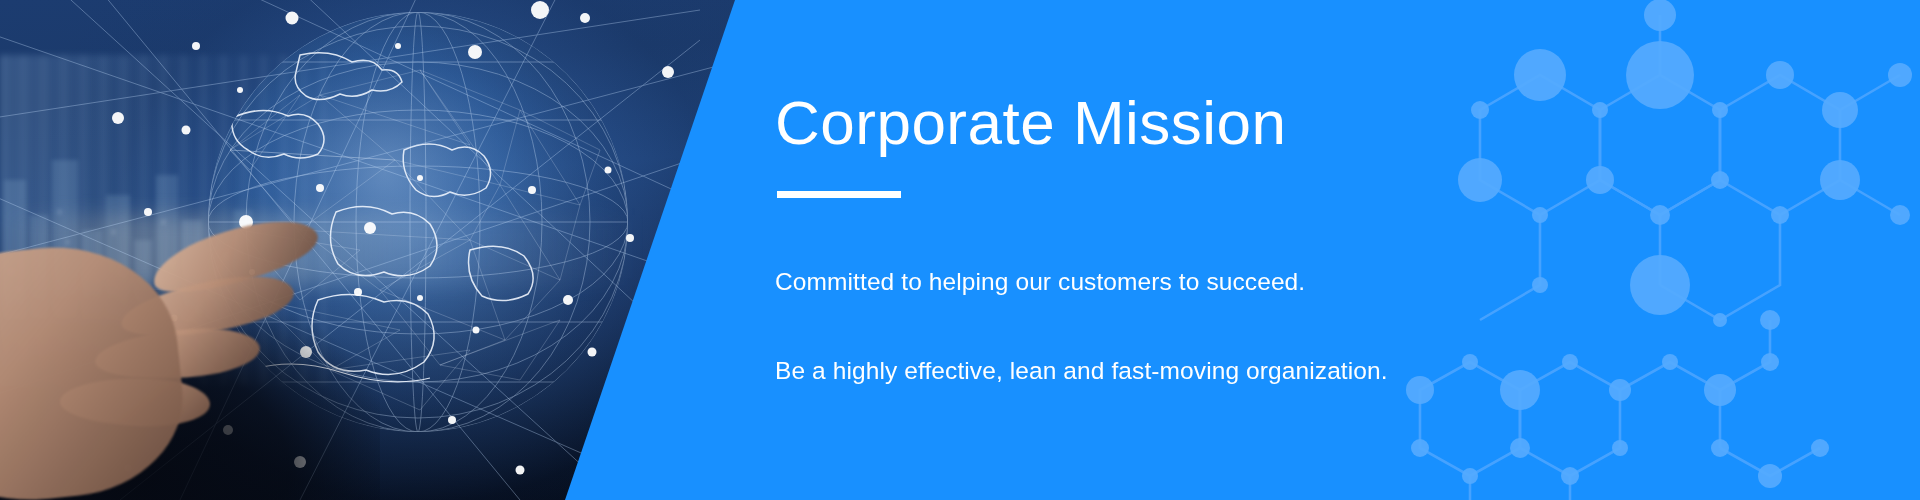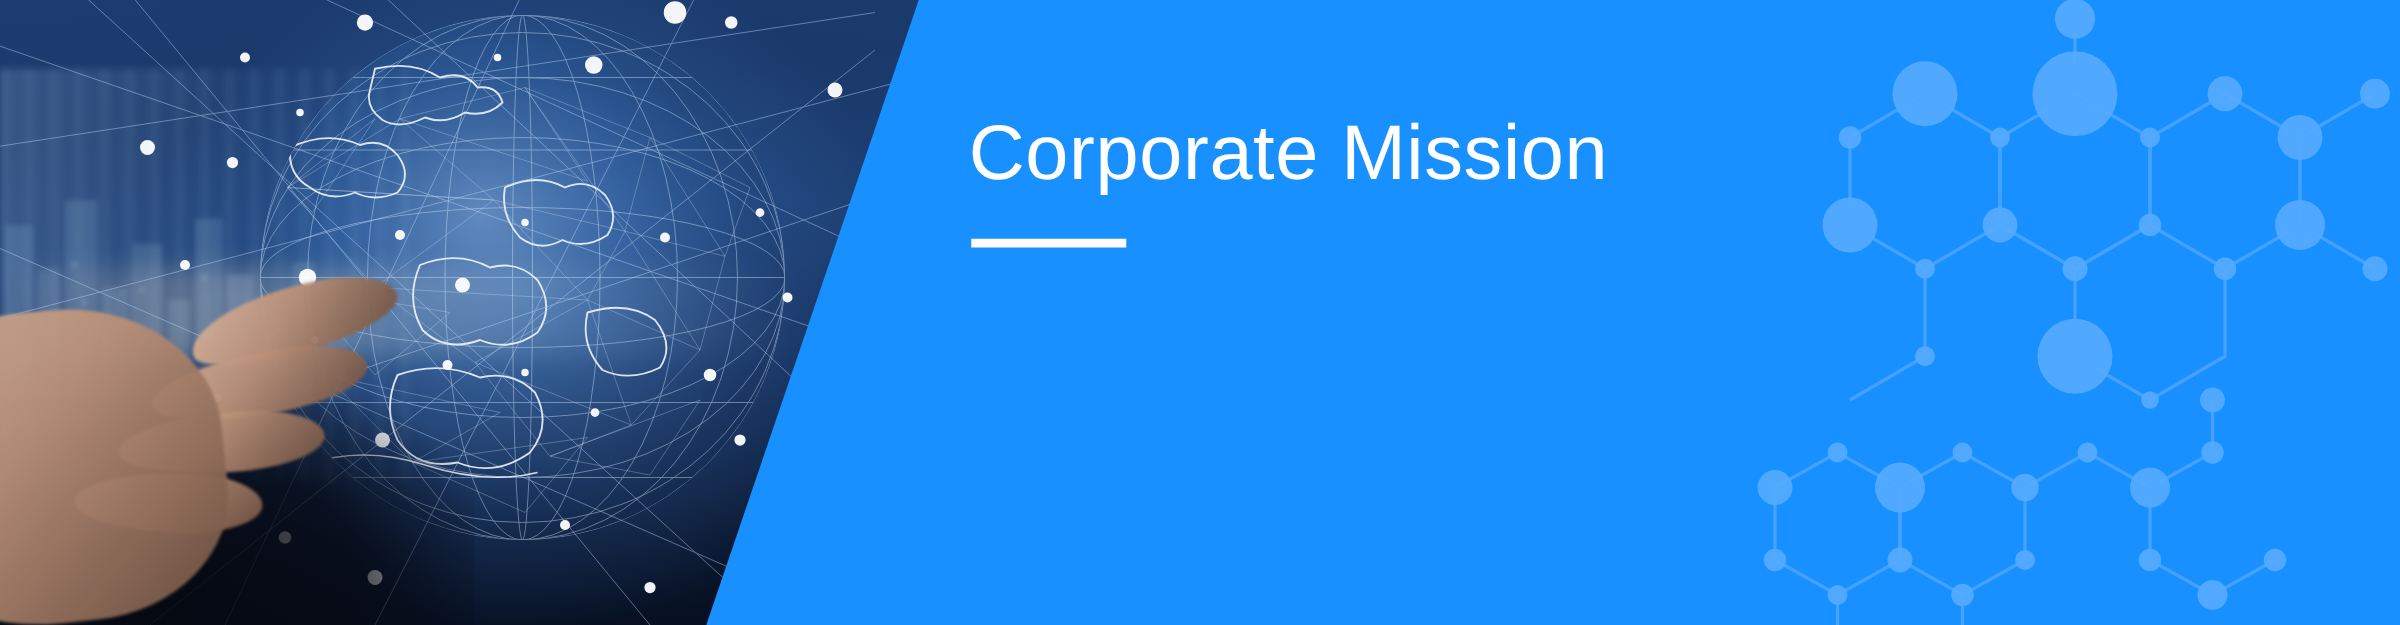--- a/index.html
+++ b/index.html
@@ -350,17 +350,19 @@
         <circle cx="360" cy="15" r="16"></circle>
       </g>
     </svg>
 
     <div class="content">
       <div class="title">Corporate Mission</div>
 
       <div class="divider"></div>
 
       <div class="body-copy">
+        <span class="line">Committed to helping our customers to succeed.</span>
+        <span class="line">Be a highly effective, lean and fast-moving organization.</span>
         
       </div>
     </div>
   </div>
 </div>
 
 </body></html>

